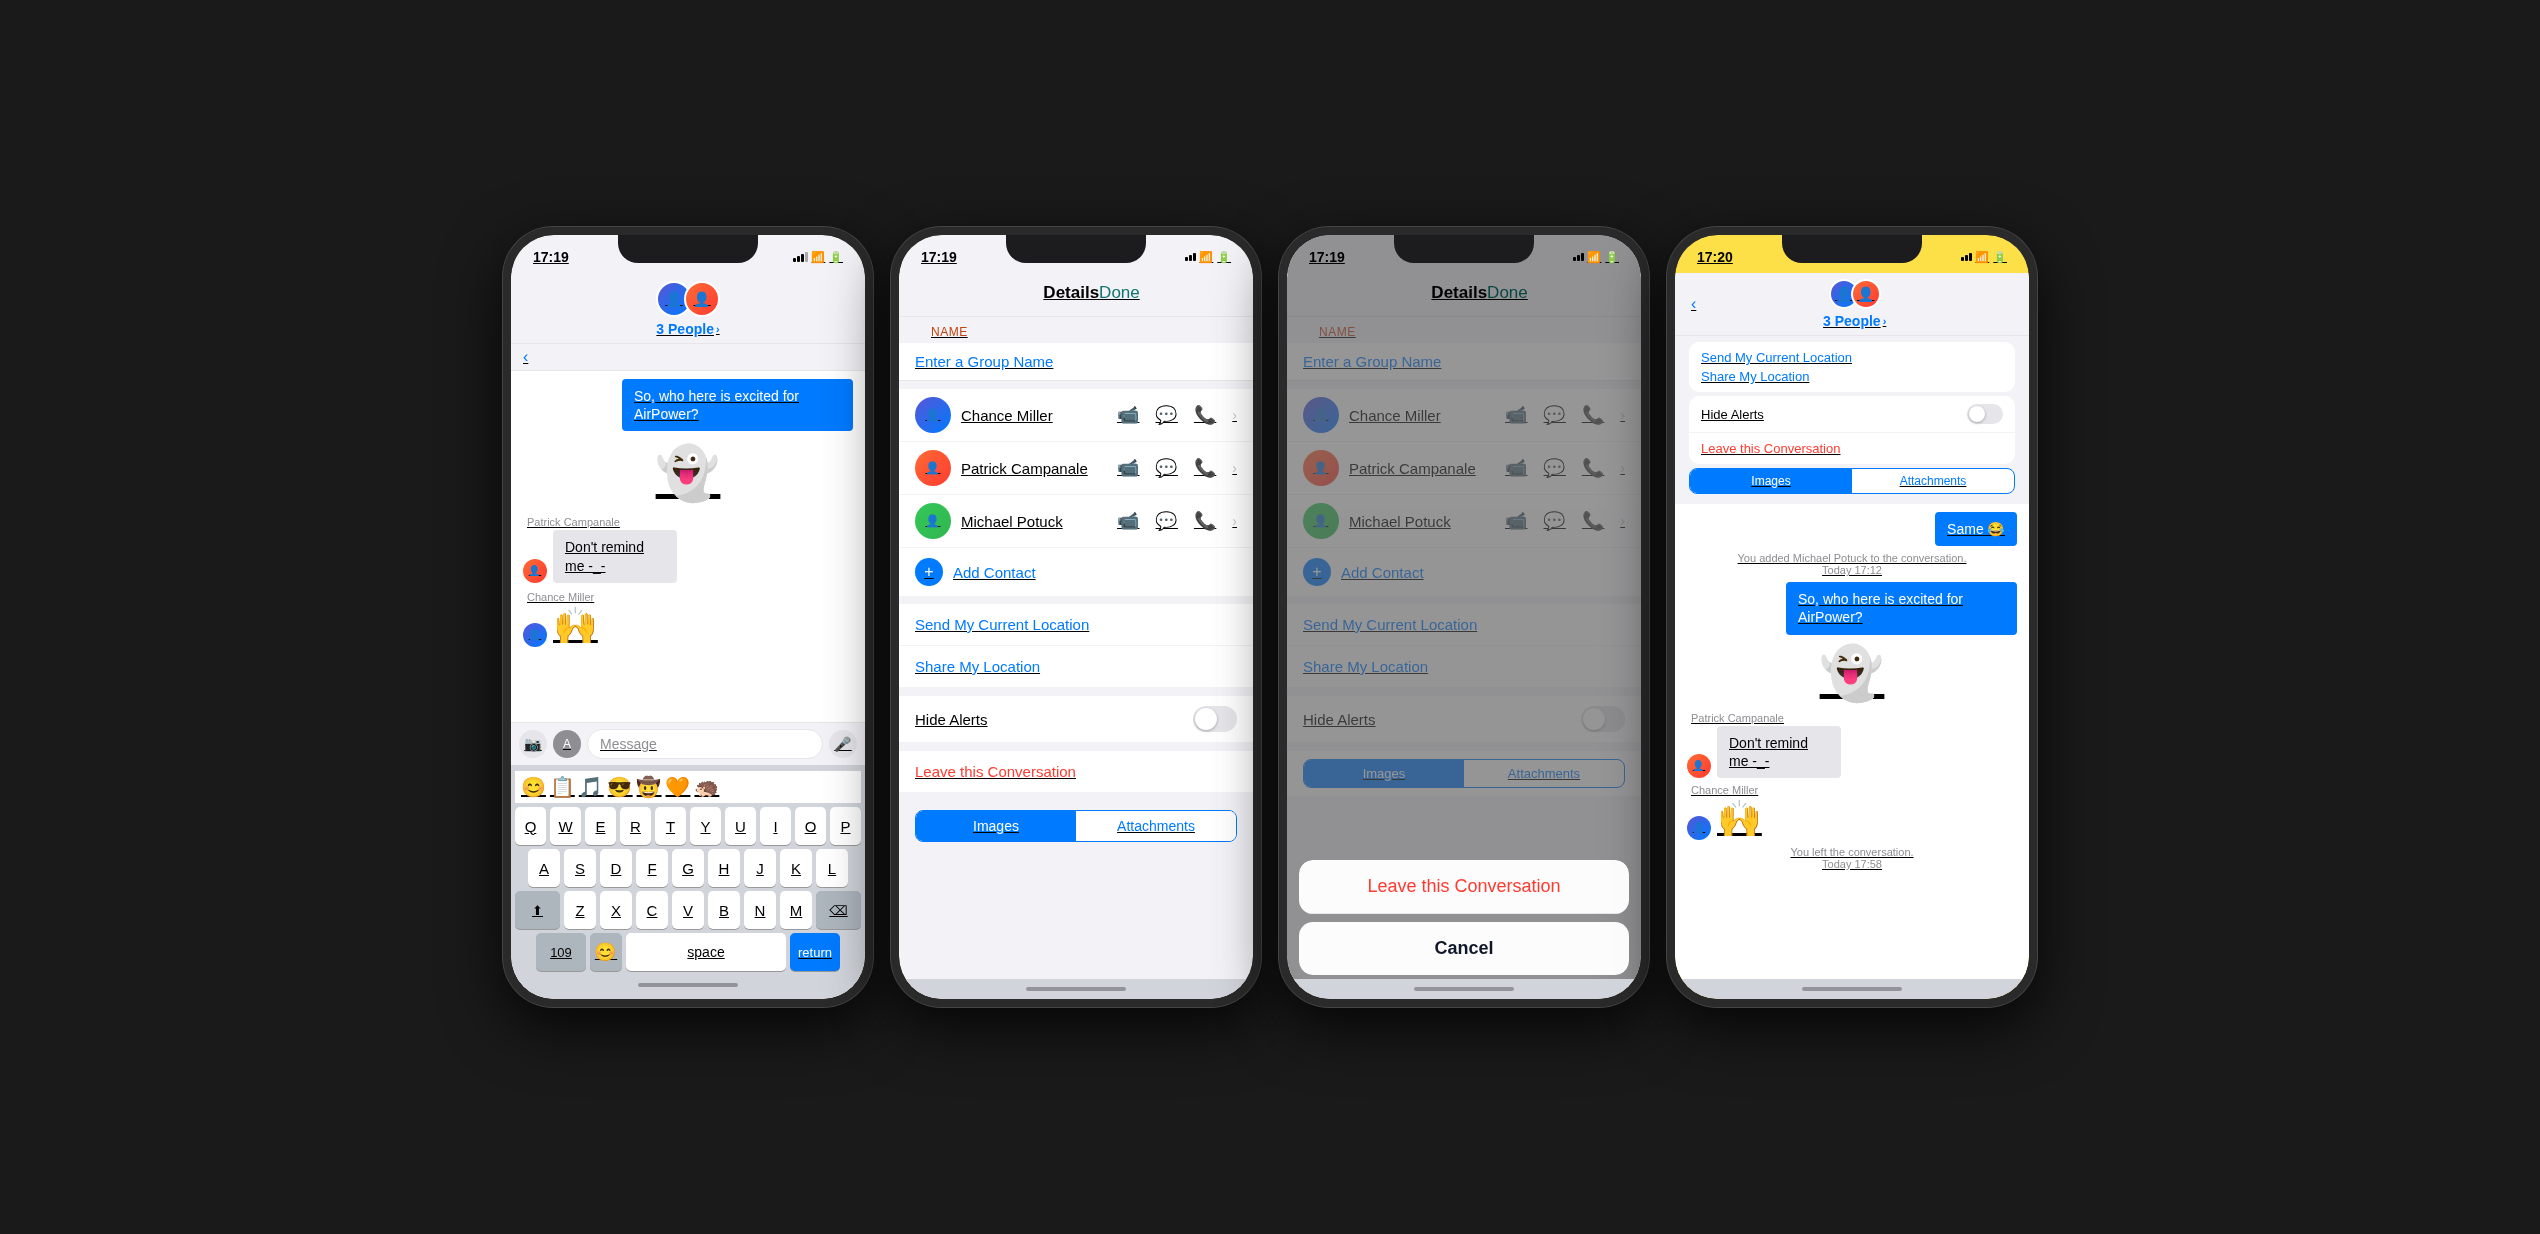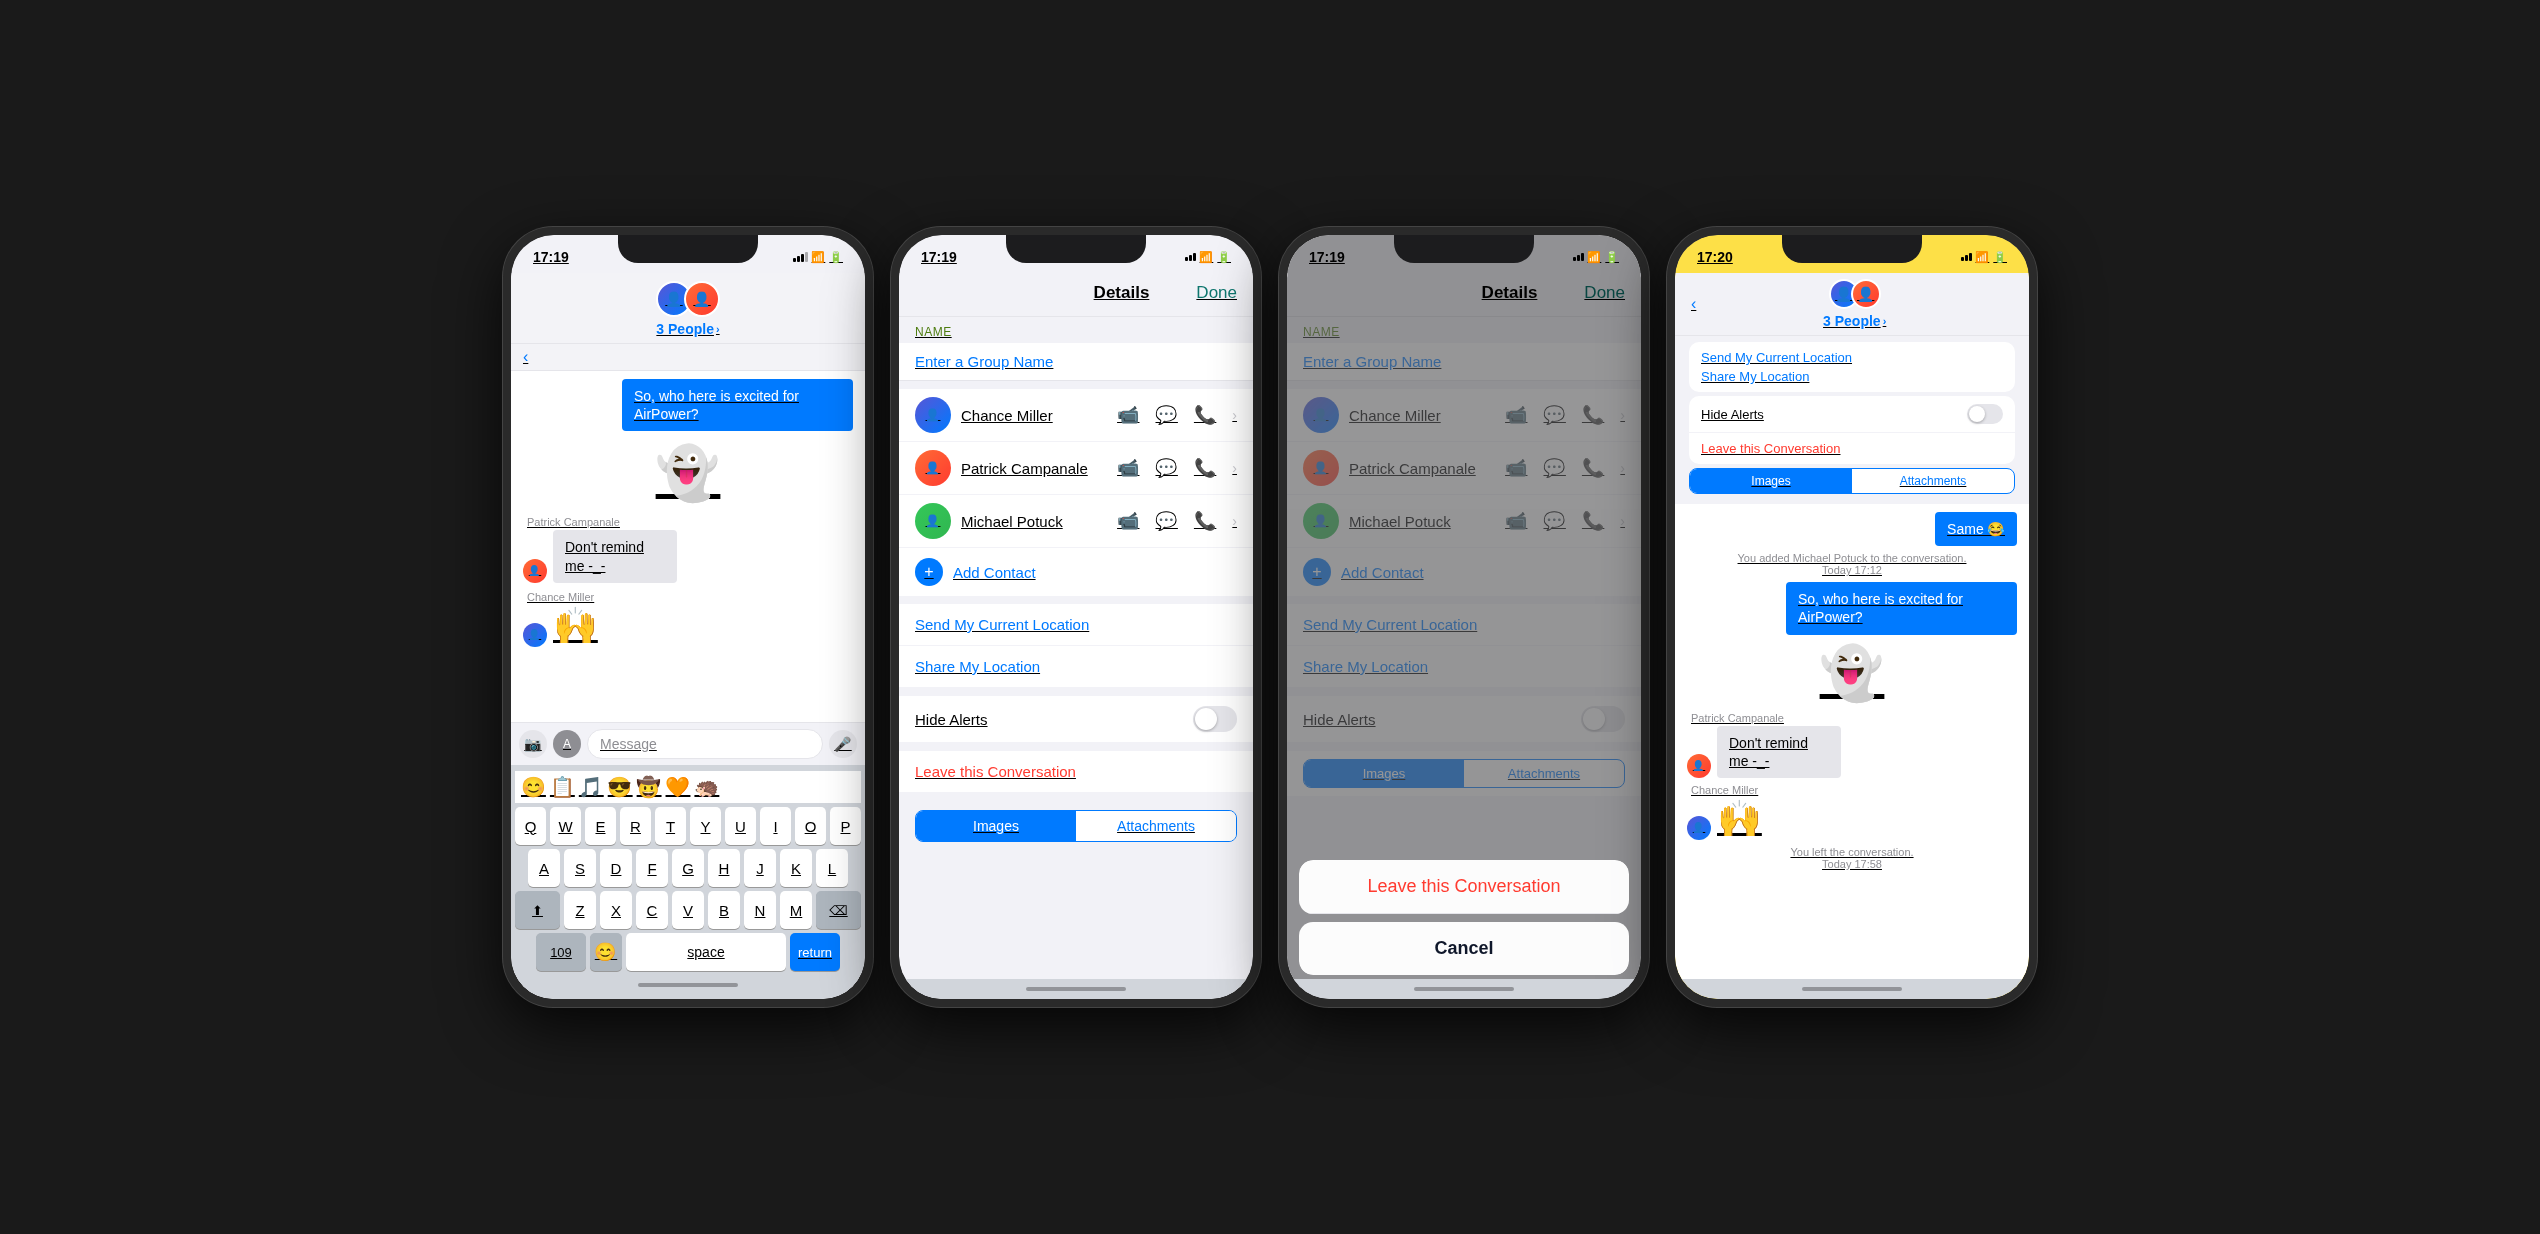--- a/index.html
+++ b/index.html
@@ -64,25 +64,24 @@
     .bar { background: #000; border-radius: 1px; width: 3px; }
     .bar1 { height: 4px; }
     .bar2 { height: 6px; }
     .bar3 { height: 8px; }
     .bar4 { height: 10px; opacity: 0.3; }
 
     
     .nav-bar {
       display: flex;
       align-items: center;
-      justify-content: flex-end;
+      justify-content: center;
       padding: 4px 16px 8px;
       border-bottom: 1px solid #e5e5ea;
       min-height: 44px;
-      gap: 47px;
     }
     .nav-back { color: #007aff; font-size: 16px; display: flex; align-items: center; gap: 4px; }
     .nav-title { font-size: 17px; font-weight: 600; color: #000; }
     .nav-action { color: #0f766e; font-size: 17px; font-weight: 400; }
 
     
     .phone1-bg { background: #f2f2f7; }
 
     .chat-header {
       display: flex;
@@ -190,23 +189,23 @@
     .key.dark { background: #adb5bd; }
     .key.blue { background: #007aff; color: #fff; }
     .bottom-bar { height: 20px; background: #d1d5db; display:flex;align-items:center;justify-content:center; }
     .home-indicator { width: 100px; height: 4px; background: #000; border-radius: 2px; opacity: 0.3; }
 
     
     .details-screen { background: #f2f2f7; }
 
     .section-header-label {
       font-size: 12px;
-      color: #4d7c0f;
+      color: #c2410c;
       font-weight: 500;
-      padding: 8px 16px 4px;
+      padding: 8px 32px 4px;
       text-transform: uppercase;
       letter-spacing: 0.5px;
     }
     .group-name-input {
       background: #fff;
       padding: 10px 16px;
       font-size: 15px;
       color: #007aff;
       border-bottom: 1px solid #e5e5ea;
     }

